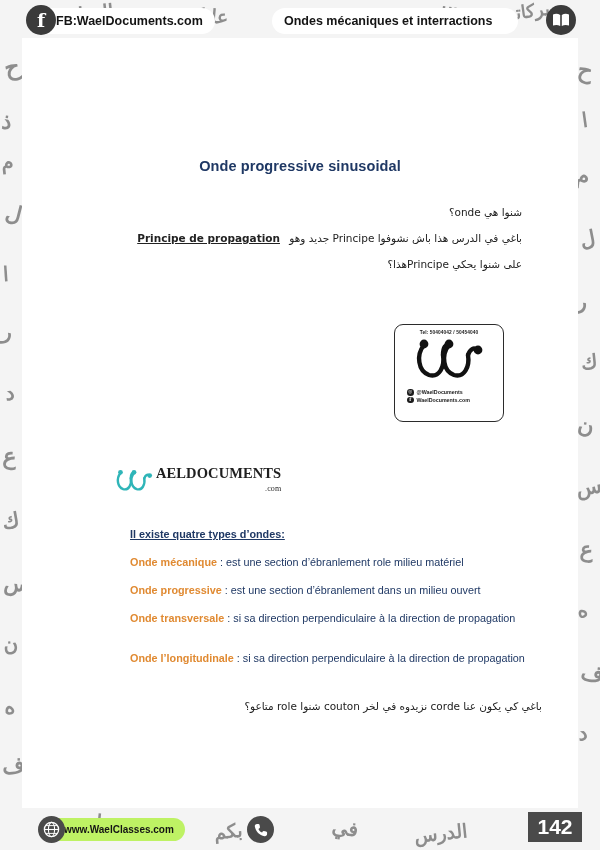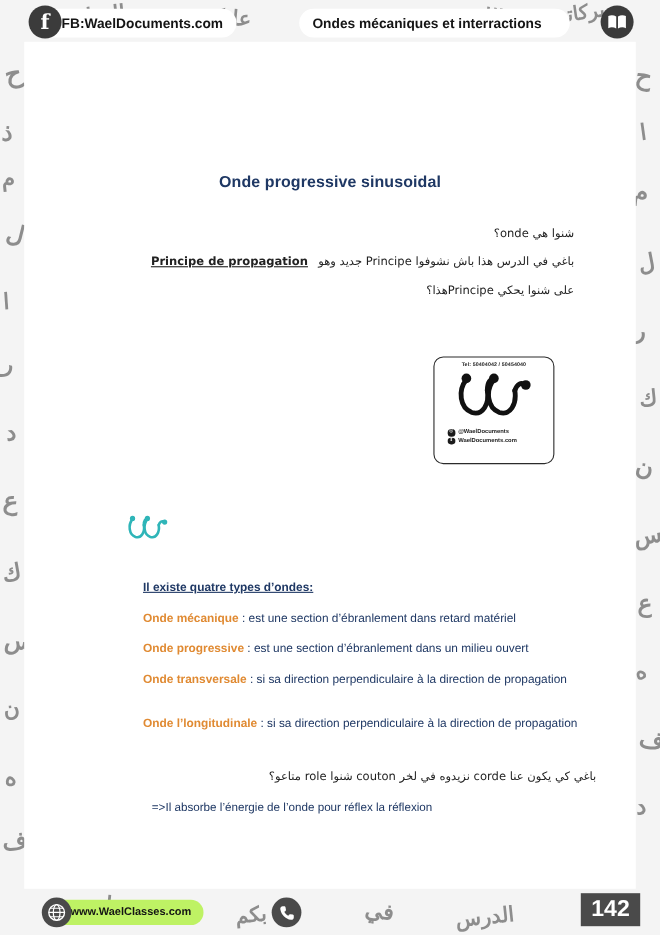--- a/index.html
+++ b/index.html
@@ -310,40 +310,43 @@
         <g fill="none" stroke="#2fb5b8" stroke-width="4.4" stroke-linecap="round">
           <path d="M12 8 C4 18 6 34 17 38 C27 41 33 30 31 18"></path>
           <path d="M37 8 C29 18 31 34 42 38 C52 41 58 30 56 18"></path>
           <path d="M31 18 C31 10 34 7 37 8"></path>
           <path d="M56 18 C58 12 62 10 65 13"></path>
         </g>
         <circle cx="12" cy="7" r="4.4" fill="#2fb5b8"></circle>
         <circle cx="37" cy="7" r="4.4" fill="#2fb5b8"></circle>
         <circle cx="66" cy="13" r="4.4" fill="#2fb5b8"></circle>
       </svg>
+      <div class="wm-text">
+        <span>AELDOCUMENTS</span>
+        <small>.com</small>
+      </div>
     </div>
 
     <div class="list-head">Il existe quatre types d’ondes:</div>
 
     <div class="item" style="top:517px;">
-      <span class="tag">Onde mécanique</span><span> : est une section d’ébranlement dans retard matériel</span>
+      <span class="tag">Onde mécanique</span><span> : est une section d’ébranlement role milieu matériel</span>
     </div>
     <div class="item" style="top:545px;">
       <span class="tag">Onde progressive</span><span> : est une section d’ébranlement dans un milieu ouvert</span>
     </div>
     <div class="item" style="top:573px;">
       <span class="tag">Onde transversale</span><span> : si sa direction perpendiculaire à la direction de propagation</span>
     </div>
     <div class="item" style="top:613px;">
       <span class="tag">Onde l’longitudinale</span><span> : si sa direction perpendiculaire à la direction de propagation</span>
     </div>
 
     <div class="rtl" style="top:662px; right:36px;">باغي كي يكون عنا corde نزيدوه في لخر couton شنوا role متاعو؟</div>
 
-    <div class="concl" style="top:690px;">=&gt;Il absorbe l’énergie de l’onde pour réflex la réflexion</div>
   </div>
 
   <div class="footer">
     <div class="f-pill f-web">
       <span>www.WaelClasses.com</span>
     </div>
     <div class="f-circ f-globe">
       <svg width="17" height="17" viewBox="0 0 20 20" aria-hidden="true">
         <circle cx="10" cy="10" r="8.4" fill="none" stroke="#fff" stroke-width="1.5"></circle>
         <ellipse cx="10" cy="10" rx="3.6" ry="8.4" fill="none" stroke="#fff" stroke-width="1.3"></ellipse>

